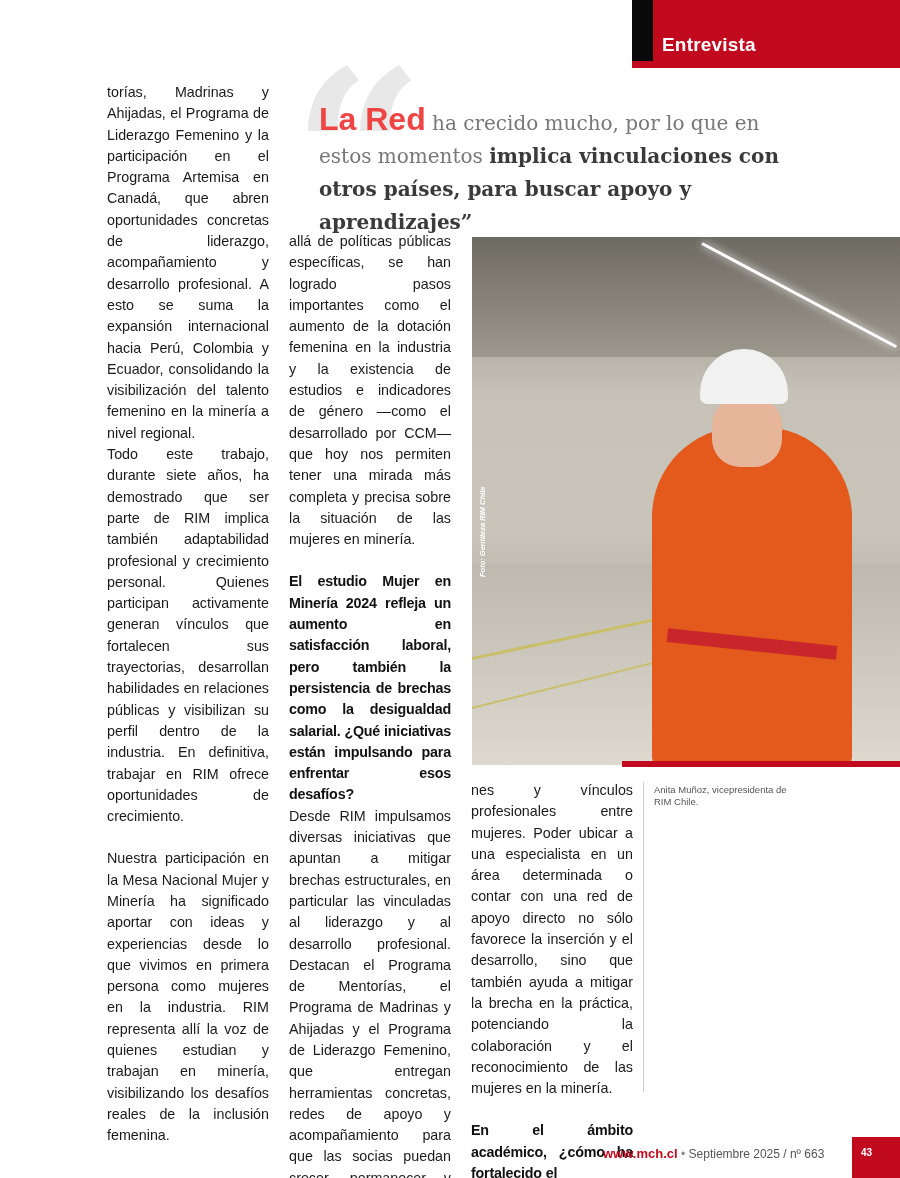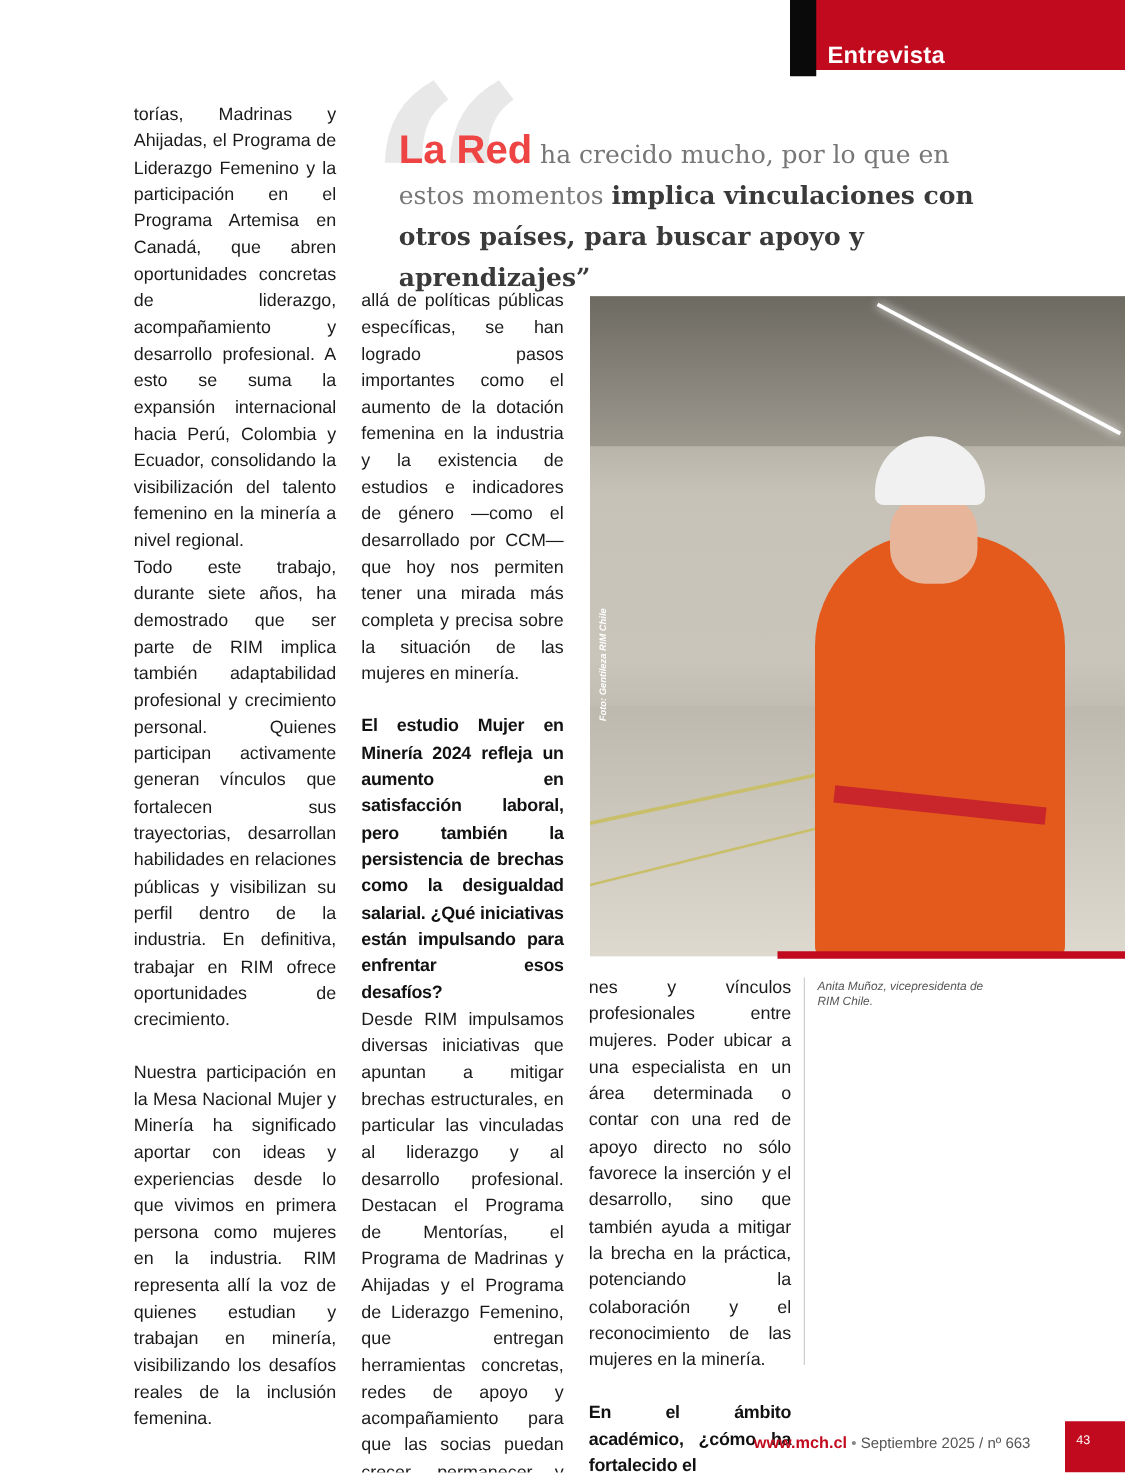--- a/index.html
+++ b/index.html
@@ -1,19 +1,19 @@
 <!DOCTYPE html>
 <html><head>
 <meta charset="utf-8">
 <style>
   * { margin: 0; padding: 0; box-sizing: border-box; }
   html, body { width: 900px; height: 1178px; background: #ffffff; overflow: hidden; }
   body { position: relative; font-family: "Liberation Sans", sans-serif; color: #1a1a1a; }
 
-  .header-tab { position: absolute; left: 632px; top: 0; width: 268px; height: 56px; background: #c20a1e; }
+  .header-tab { position: absolute; left: 632px; top: 0; width: 268px; height: 68px; background: #c20a1e; }
   .header-tab .black-bar { position: absolute; left: 0; top: 0; width: 21px; height: 61px; background: #0a0a0a; }
   .header-tab .label { position: absolute; left: 30px; top: 34px; color: #fff; font-weight: bold; font-size: 19px; letter-spacing: 0.2px; }
 
   .quote-mark { position: absolute; left: 292px; top: 40px; font-family: "DejaVu Serif", serif; font-weight: bold; font-size: 230px; line-height: 1; color: #e8e8e8; letter-spacing: -30px; }
   .pull-quote { position: absolute; left: 319px; top: 103px; width: 490px; font-family: "DejaVu Serif", serif; font-size: 20px; line-height: 33px; color: #777; }
   .pull-quote .red { font-family: Liberation Sans, sans-serif; color: #ef4444; font-weight: bold; font-size: 32px; }
   .pull-quote .strong { color: #3a3a3a; font-weight: bold; }
 
   .col { position: absolute; font-size: 14.3px; line-height: 21.3px; text-align: justify; color: #1a1a1a; }
   .col p { margin: 0; }
@@ -31,27 +31,27 @@
   .photo .rail2 { position: absolute; left: 0; top: 470px; width: 260px; height: 2px; background: #c9bf6a; transform: rotate(-14deg); transform-origin: left; }
   .photo .floor { position: absolute; left: 0; bottom: 0; width: 100%; height: 200px; background: linear-gradient(180deg, #bdb9af 0%, #ddd9cf 100%); }
   .photo .person { position: absolute; left: 180px; top: 190px; width: 200px; height: 340px; background: #e35a1c; border-radius: 90px 90px 10px 10px; }
   .photo .helmet { position: absolute; left: 228px; top: 112px; width: 88px; height: 55px; background: #f1f1f1; border-radius: 50px 50px 8px 8px; }
   .photo .face { position: absolute; left: 240px; top: 160px; width: 70px; height: 70px; background: #e6b59a; border-radius: 40%; }
   .photo .belt { position: absolute; left: 195px; top: 400px; width: 170px; height: 14px; background: #c8262a; transform: rotate(6deg); }
   .photo .credit { position: absolute; left: 6px; top: 340px; color: #fff; font-weight: bold; font-size: 7.5px; transform: rotate(-90deg); transform-origin: left top; white-space: nowrap; font-style: italic; }
   .photo-redbar { position: absolute; left: 622px; top: 761px; width: 278px; height: 6px; background: #c20a1e; }
 
   .caption-rule { position: absolute; left: 643px; top: 782px; width: 1px; height: 310px; background: #cfcfcf; }
-  .caption { position: absolute; left: 654px; top: 784px; width: 140px; font-size: 9.5px; line-height: 11.5px; font-style: italic; color: #555; }
+  .caption { position: absolute; left: 654px; top: 784px; width: 140px; font-size: 9.5px; line-height: 11.5px; color: #555; }
 
   .footer { position: absolute; left: 603px; top: 1146px; font-size: 12px; color: #555; white-space: nowrap; }
   .footer .site { color: #c20a1e; font-weight: bold; font-size: 13px; }
   .footer .dot { color: #888; }
   .page-num { position: absolute; left: 852px; top: 1137px; width: 48px; height: 41px; background: #c20a1e; }
-  .page-num span { position: absolute; left: 9px; top: 10px; color: #fff; font-weight: normal; font-size: 10px; }
+  .page-num span { position: absolute; left: 9px; top: 10px; color: #fff; font-weight: bold; font-size: 10px; }
 </style>
 </head>
 <body>
 
 <div class="header-tab">
   <div class="black-bar"></div>
   <span class="label">Entrevista</span>
 </div>
 
 <div class="quote-mark">“</div>

